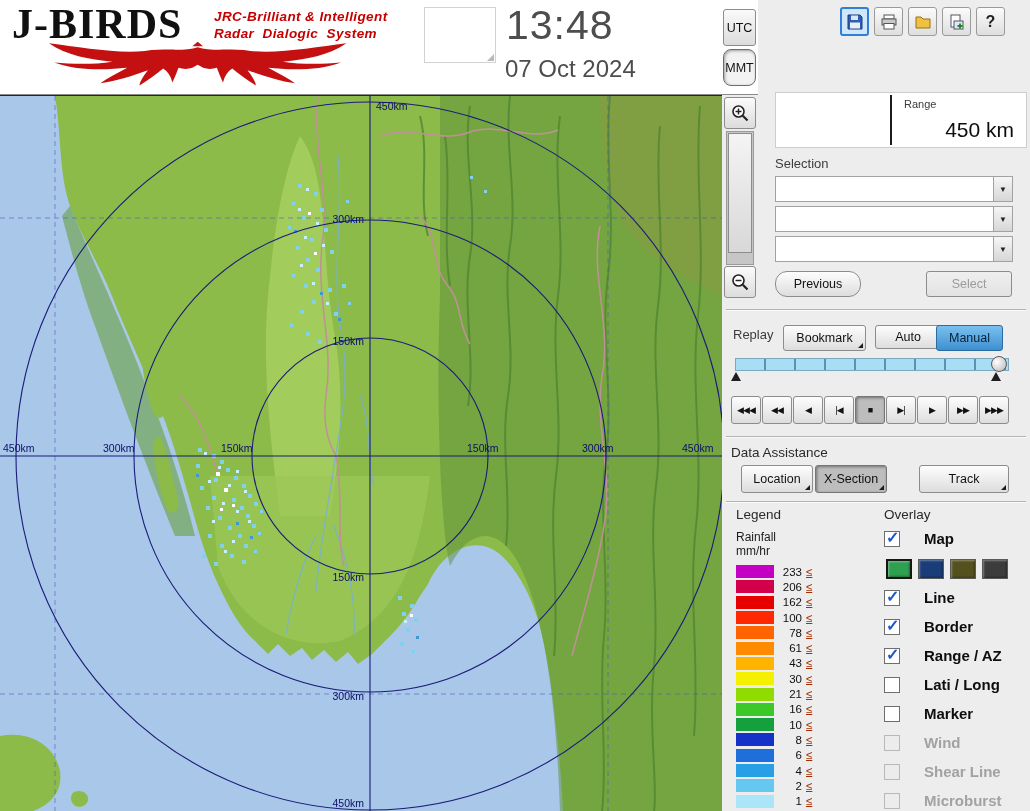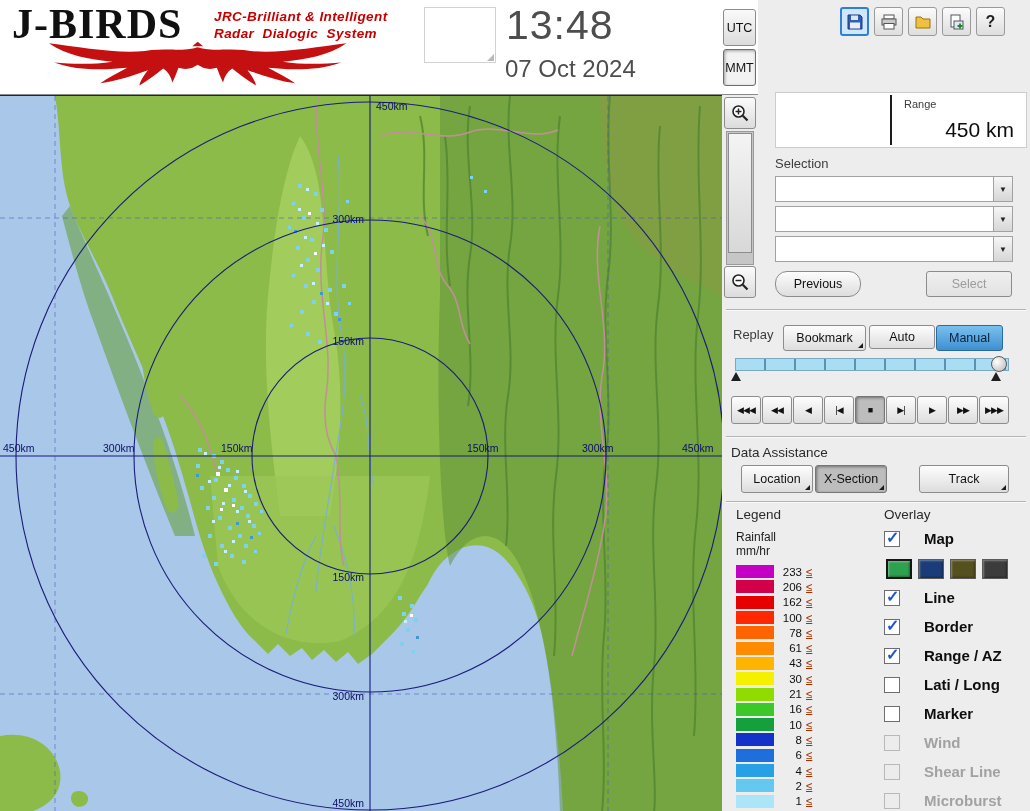--- a/index.html
+++ b/index.html
@@ -21,21 +21,21 @@
     background:#fff; border:1px solid #d2d2d2; }
   #blank-display::after { content:""; position:absolute; right:1px; bottom:1px;
     border-left:7px solid transparent; border-bottom:7px solid #b9b9b9; }
   #clock-time { position:absolute; left:506px; top:2px; font-size:41px; color:#4d4d4d; letter-spacing:1px; }
   #clock-date { position:absolute; left:505px; top:55px; font-size:24px; color:#4d4d4d; }
 
   .tz-btn { position:absolute; left:723px; width:33px; height:37px; display:flex; align-items:center;
     justify-content:center; font-size:12.5px; color:#111; background:linear-gradient(#fafafa,#dcdcdc);
     border:1px solid #8c8c8c; border-radius:3px; cursor:pointer; }
   #utc-btn { top:9px; }
-  #mmt-btn { top:49px; background:#f2f2f2; border-color:#6e6e6e; box-shadow:inset 1px 1px 3px rgba(0,0,0,.35); }
+  #mmt-btn { top:49px; background:#f2f2f2; border-color:#6e6e6e; box-shadow:inset 1px 1px 3px rgba(0,0,0,.35);border-radius:8px; }
 
   
   #panel { position:absolute; left:722px; top:0; width:308px; height:811px; background:#ededed; }
 
   #tools { position:absolute; left:118px; top:7px; display:flex; gap:5px; }
   .tool-btn { width:29px; height:29px; display:flex; align-items:center; justify-content:center;
     background:linear-gradient(#fbfbfb,#dedede); border:1px solid #9a9a9a; border-radius:3px; cursor:pointer; }
   .tool-btn.active { background:#cfe6fb; border:2px solid #2f7fd6; }
   #help-glyph { font-size:16px; font-weight:700; color:#222; }
 
@@ -65,21 +65,21 @@
 
   #btn-previous { left:53px; top:271px; width:86px; height:26px;border-radius:12px; }
   #btn-select   { left:204px; top:271px; width:86px; height:26px; }
 
   .sep { position:absolute; left:4px; right:4px; height:2px;
     border-top:1px solid #b3b3b3; border-bottom:1px solid #fafafa; }
   #sep1 { top:309px; } #sep2 { top:436px; } #sep3 { top:501px; }
 
   #replay-label { position:absolute; left:11px; top:327px; font-size:13px; color:#3c3c3c; }
   #btn-bookmark { left:61px; top:325px; width:83px; height:26px; }
-  #btn-auto     { left:147px; top:325px; width:66px; height:24px; }
+  #btn-auto     { left:153px; top:325px; width:66px; height:24px; }
   #btn-manual   { left:214px; top:325px; width:67px; height:26px;
     background:linear-gradient(#79c0ef,#3f8fd0); border-color:#2b6ba4; color:#06233d; }
 
   #slider { position:absolute; left:13px; top:358px; width:274px; height:13px;
     border:1px solid #7aa8c0;
     background:repeating-linear-gradient(90deg,#a9ddf3 0px,#a9ddf3 28px,#5b92b2 28px,#5b92b2 30px); }
   #slider-thumb { position:absolute; left:255px; top:-3px; width:16px; height:16px; border-radius:50%;
     background:radial-gradient(circle at 35% 35%, #ffffff, #b5b5b5); border:1px solid #5c5c5c; cursor:grab; }
   .slider-mark { position:absolute; top:13px; width:0; height:0;
     border-left:5px solid transparent; border-right:5px solid transparent; border-bottom:9px solid #1e1e1e; }

